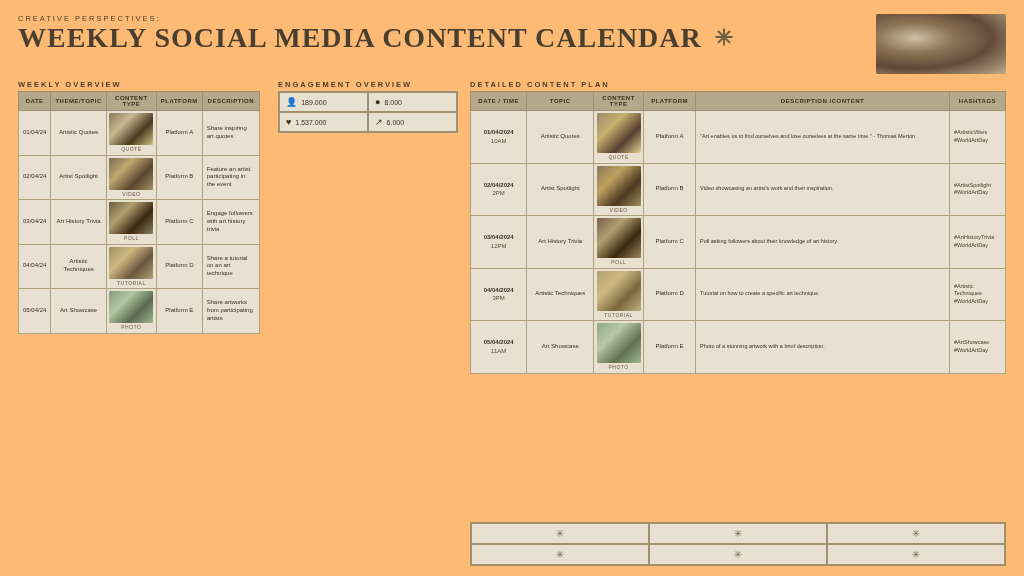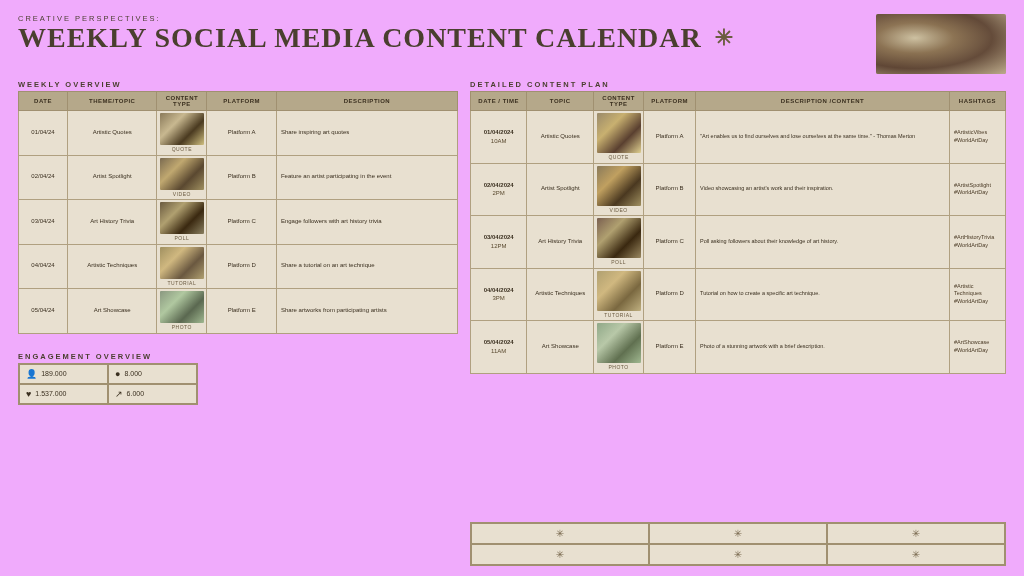--- a/index.html
+++ b/index.html
@@ -7,21 +7,21 @@
       background-color: #c8bfaa;
       font-family: 'Georgia', serif;
       width: 1024px;
       height: 576px;
       overflow: hidden;
       position: relative;
     }
     .page {
       width: 1024px;
       height: 576px;
-      background-color: #f0abfc;
+      background-color: #fdba74;
       padding: 14px 18px 10px 18px;
       display: flex;
       flex-direction: column;
       gap: 6px;
     }
     .header-row {
       display: flex;
       align-items: flex-start;
       justify-content: space-between;
     }
@@ -63,21 +63,21 @@
     }
 
     .main-content {
       display: flex;
       gap: 12px;
       flex: 1;
       min-height: 0;
     }
     .left-panel {
       display: flex;
-      flex-direction: column;
+      flex-direction: row;
       gap: 18px;
       width: 440px;
       flex-shrink: 0;
     }
     .right-panel {
       display: flex;
       flex-direction: column;
       gap: 4px;
       flex: 1;
     }

